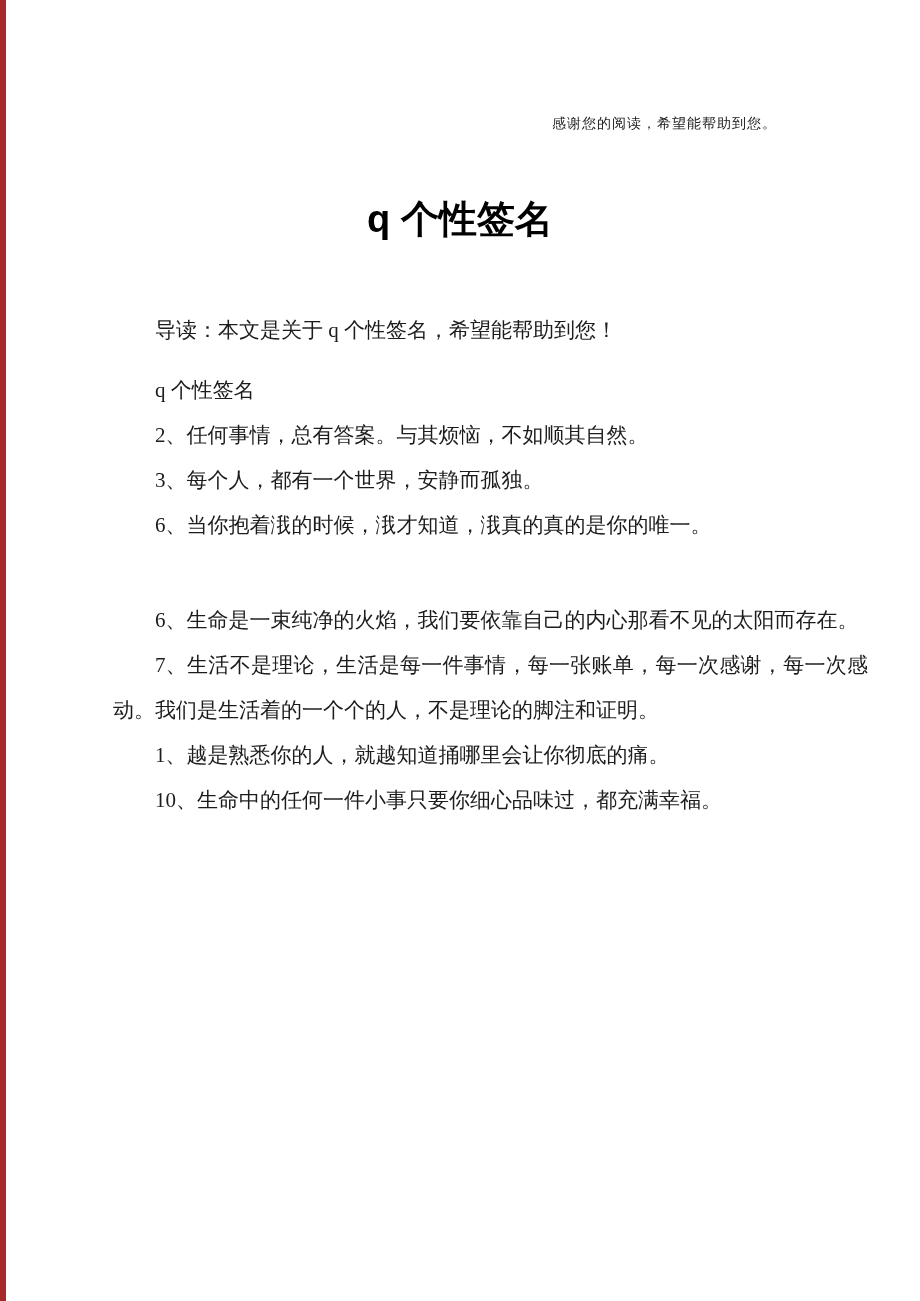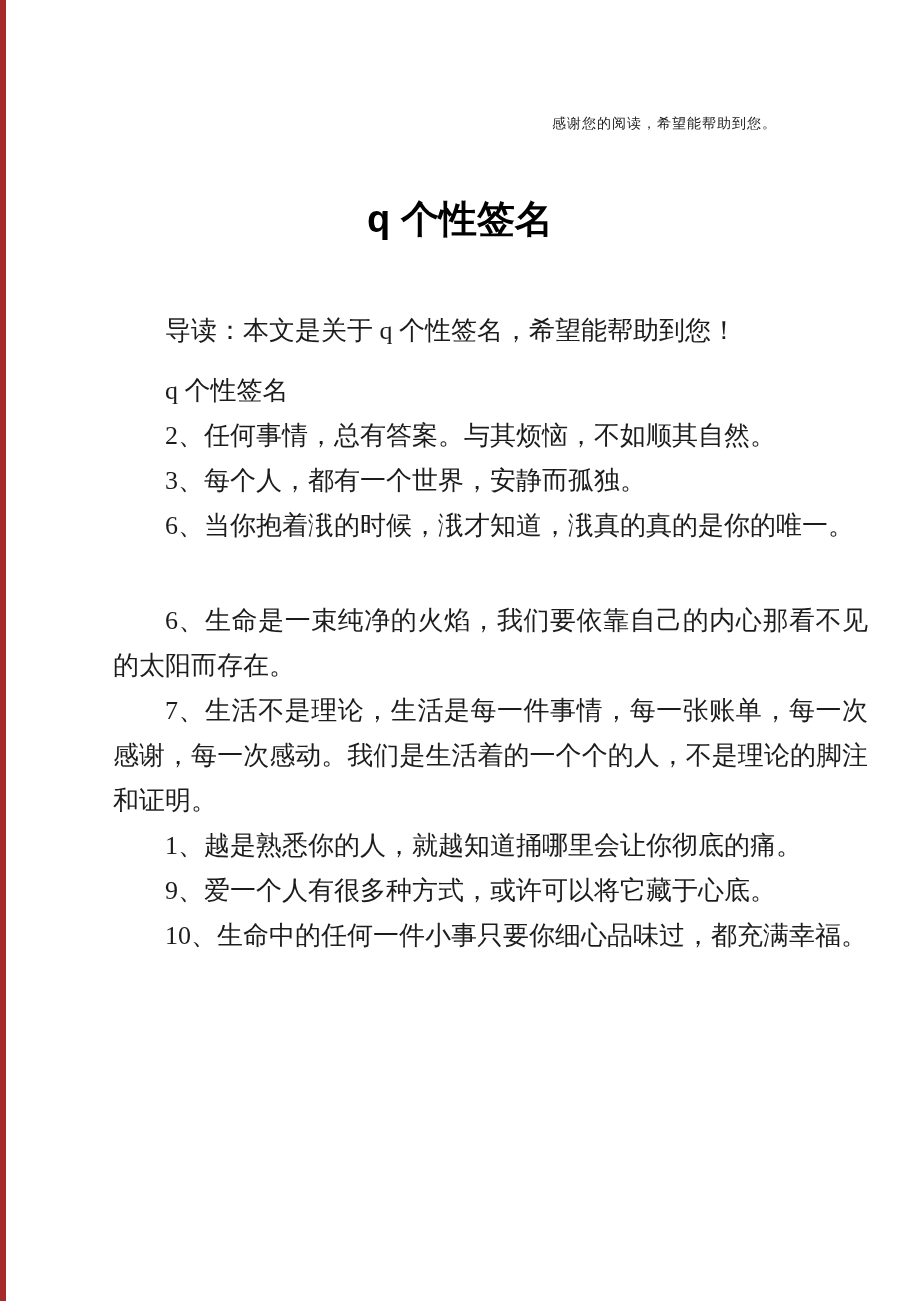--- a/index.html
+++ b/index.html
@@ -36,21 +36,21 @@
     margin: 56px 0 0 0;
     text-align: center;
     font-family: "Liberation Sans", "DejaVu Sans", sans-serif;
     font-weight: bold;
     font-size: 38px;
     line-height: 58px;
     color: #000000;
   }
   .content {
     margin: 60px 52px 0 113px;
-    font-size: 26px;
+    font-size: 21px;
     line-height: 45px;
     text-align: justify;
     color: #1c1c1c;
   }
   .content p {
     margin: 0;
     text-indent: 2em;
   }
   .content p.lead {
     margin-bottom: 15px;
@@ -68,16 +68,15 @@
   <h1 class="doc-title">q 个性签名</h1>
   <div class="content">
       <p class="lead">导读：本文是关于 q 个性签名，希望能帮助到您！</p>
       <p>q 个性签名</p>
       <p>2、任何事情，总有答案。与其烦恼，不如顺其自然。</p>
       <p>3、每个人，都有一个世界，安静而孤独。</p>
       <p>6、当你抱着涐的时候，涐才知道，涐真的真的是你的唯一。</p>
       <p class="gap">6、生命是一束纯净的火焰，我们要依靠自己的内心那看不见的太阳而存在。</p>
       <p>7、生活不是理论，生活是每一件事情，每一张账单，每一次感谢，每一次感动。我们是生活着的一个个的人，不是理论的脚注和证明。</p>
       <p>1、越是熟悉你的人，就越知道捅哪里会让你彻底的痛。</p>
-      <p>9、爱一个人有很多种方式，或许可以将它藏于心底。</p>
       <p>10、生命中的任何一件小事只要你细心品味过，都充满幸福。</p>
     </div>
 </div>
 
 </body></html>

